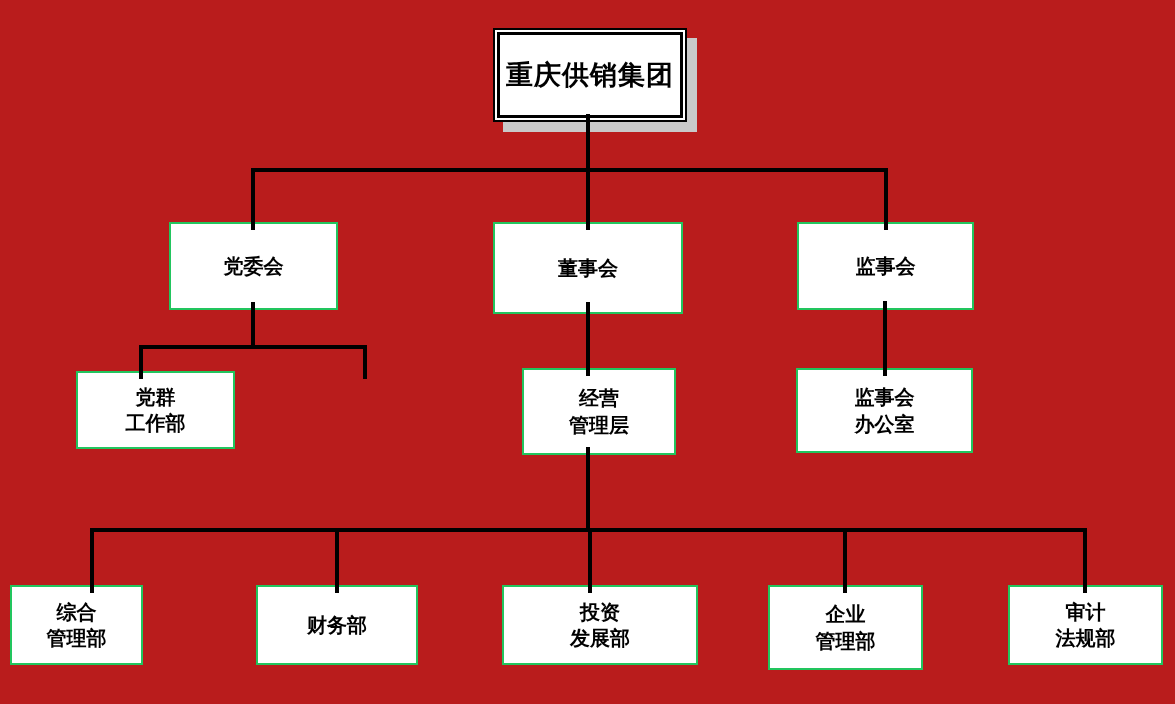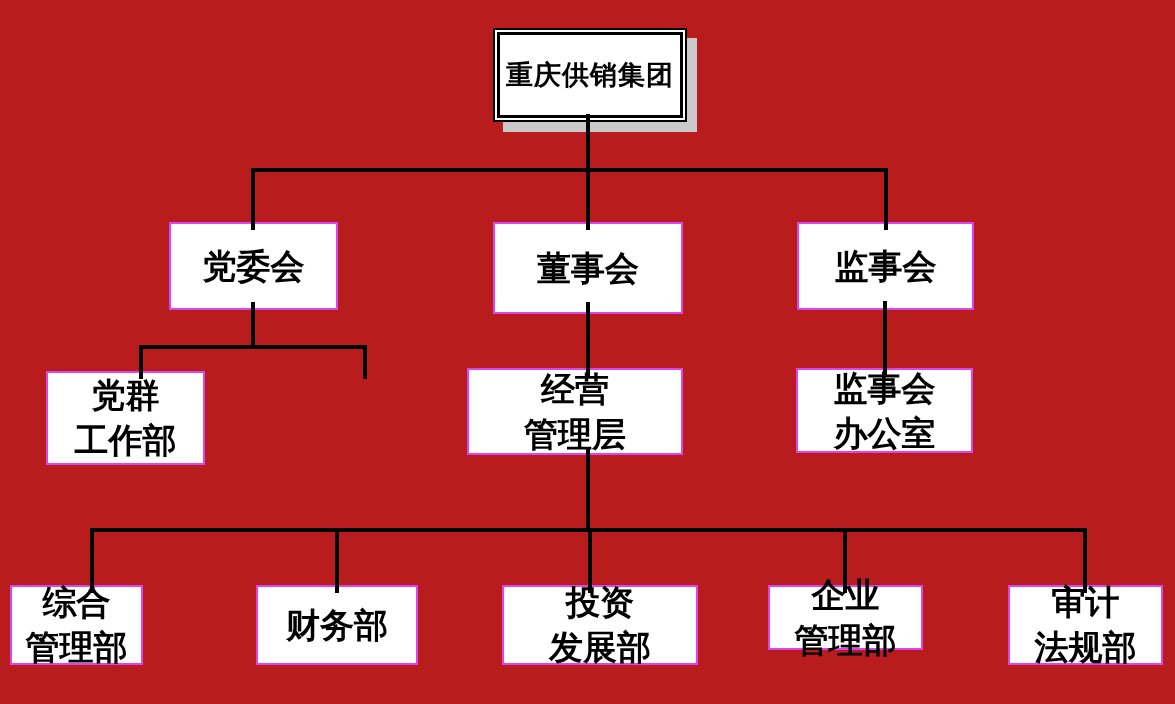--- a/index.html
+++ b/index.html
@@ -24,29 +24,29 @@
   .vline, .hline {
     position: absolute;
     background: #000000;
     z-index: 3;
   }
   
   .node {
     position: absolute;
     box-sizing: border-box;
     background: #ffffff;
-    border: 2px solid #d946ef;
+    border: 2px solid #22c55e;
     z-index: 2;
     display: flex;
     flex-direction: column;
     align-items: center;
     justify-content: center;
     text-align: center;
     font-weight: bold;
-    font-size: 34px;
+    font-size: 20px;
     line-height: 1.32;
     color: #000000;
   }
   .node .nl { display: block; }
   .node .nl:empty { display: none; }
   .root-node {
     border: 2px solid #000000;
     box-shadow: 10px 10px 0 0 #c9c9c9;
     font-size: 27px;
     letter-spacing: 1px;
@@ -92,46 +92,46 @@
   <div class="node" style="left:169px;top:222px;width:169px;height:88px">
     <span class="nl">党委会</span>
   </div>
   <div class="node" style="left:493px;top:222px;width:190px;height:92px">
     <span class="nl">董事会</span>
   </div>
   <div class="node" style="left:797px;top:222px;width:177px;height:88px">
     <span class="nl">监事会</span>
   </div>
 
-  <div class="node" style="left:46px;top:371px;width:159px;height:94px">
+  <div class="node" style="left:76px;top:371px;width:159px;height:78px">
     <span class="nl">党群</span>
     <span class="nl">工作部</span>
   </div>
-  <div class="node" style="left:467px;top:368px;width:216px;height:87px">
+  <div class="node" style="left:522px;top:368px;width:154px;height:87px">
     <span class="nl">经营</span>
     <span class="nl">管理层</span>
   </div>
   <div class="node" style="left:796px;top:368px;width:177px;height:85px">
     <span class="nl">监事会</span>
     <span class="nl">办公室</span>
   </div>
 
   <div class="node" style="left:10px;top:585px;width:133px;height:80px">
     <span class="nl">综合</span>
     <span class="nl">管理部</span>
   </div>
   <div class="node" style="left:256px;top:585px;width:162px;height:80px">
     <span class="nl">财务部</span>
 
   </div>
   <div class="node" style="left:502px;top:585px;width:196px;height:80px">
     <span class="nl">投资</span>
     <span class="nl">发展部</span>
   </div>
-  <div class="node" style="left:768px;top:585px;width:155px;height:65px">
+  <div class="node" style="left:768px;top:585px;width:155px;height:85px">
     <span class="nl">企业</span>
     <span class="nl">管理部</span>
   </div>
   <div class="node" style="left:1008px;top:585px;width:155px;height:80px">
     <span class="nl">审计</span>
     <span class="nl">法规部</span>
   </div>
 
 </div>
 

